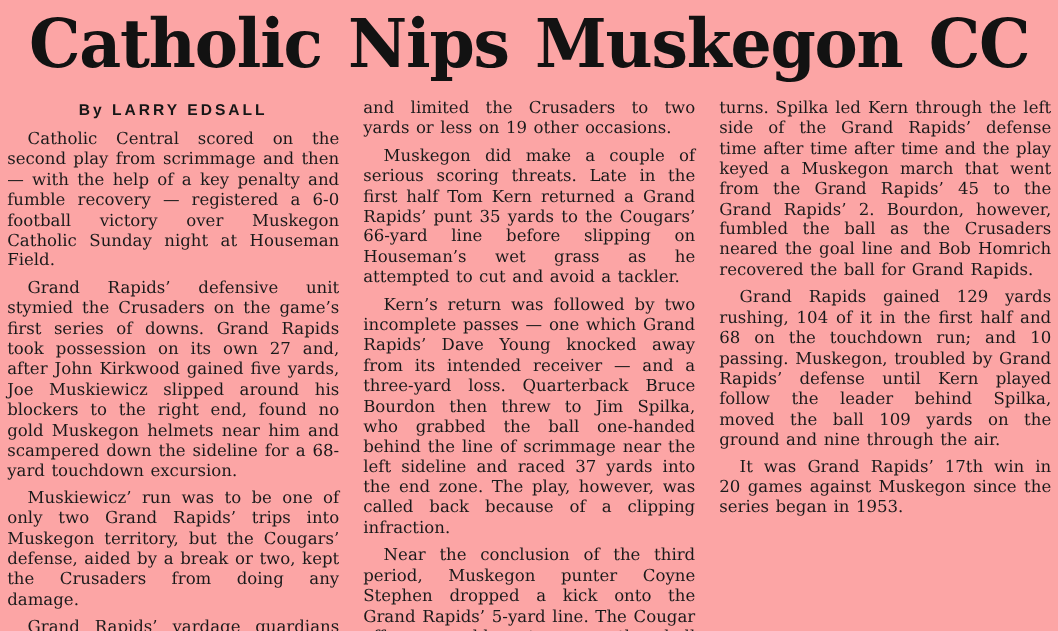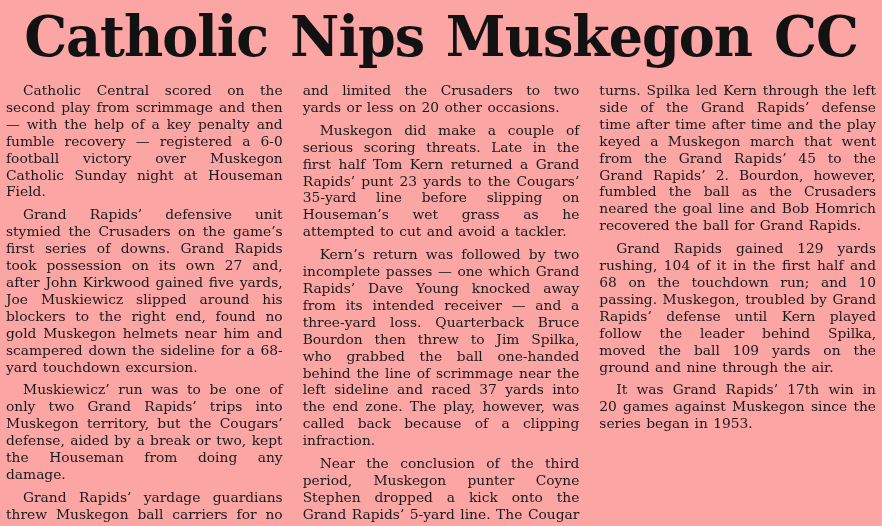--- a/index.html
+++ b/index.html
@@ -72,29 +72,30 @@
 </head>
 <body>
 
 <div class="page">
 
   <h1 class="headline">Catholic Nips Muskegon CC</h1>
 
   <div class="columns">
 
     <div class="col">
+      <div class="byline">By LARRY EDSALL</div>
       <p class="para indent">Catholic Central scored on the second play from scrimmage and then — with the help of a key penalty and fumble recovery — registered a 6-0 football victory over Muskegon Catholic Sunday night at Houseman Field.</p>
       <p class="para indent">Grand Rapids’ defensive unit stymied the Crusaders on the game’s first series of downs. Grand Rapids took possession on its own 27 and, after John Kirkwood gained five yards, Joe Muskiewicz slipped around his blockers to the right end, found no gold Muskegon helmets near him and scampered down the sideline for a 68-yard touchdown excursion.</p>
-      <p class="para indent">Muskiewicz’ run was to be one of only two Grand Rapids’ trips into Muskegon territory, but the Cougars’ defense, aided by a break or two, kept the Houseman from doing any damage.</p>
+      <p class="para indent">Muskiewicz’ run was to be one of only two Grand Rapids’ trips into Muskegon territory, but the Cougars’ defense, aided by a break or two, kept the Crusaders from doing any damage.</p>
       <p class="para indent">Grand Rapids’ yardage guardians threw Muskegon ball carriers for no gain or a loss 11 times (Muskegon did the same to Grand Rapids, however)</p>
     </div>
 
     <div class="col">
-      <p class="para">and limited the Crusaders to two yards or less on 20 other occasions.</p>
-      <p class="para indent">Muskegon did make a couple of serious scoring threats. Late in the first half Tom Kern returned a Grand Rapids’ punt 23 yards to the Cougars’ 35-yard line before slipping on Houseman’s wet grass as he attempted to cut and avoid a tackler.</p>
+      <p class="para">and limited the Crusaders to two yards or less on 19 other occasions.</p>
+      <p class="para indent">Muskegon did make a couple of serious scoring threats. Late in the first half Tom Kern returned a Grand Rapids’ punt 35 yards to the Cougars’ 66-yard line before slipping on Houseman’s wet grass as he attempted to cut and avoid a tackler.</p>
       <p class="para indent">Kern’s return was followed by two incomplete passes — one which Grand Rapids’ Dave Young knocked away from its intended receiver — and a three-yard loss. Quarterback Bruce Bourdon then threw to Jim Spilka, who grabbed the ball one-handed behind the line of scrimmage near the left sideline and raced 37 yards into the end zone. The play, however, was called back because of a clipping infraction.</p>
       <p class="para indent">Near the conclusion of the third period, Muskegon punter Coyne Stephen dropped a kick onto the Grand Rapids’ 5-yard line. The Cougar offense could not move the ball despite two series of</p>
     </div>
 
     <div class="col">
       <p class="para">turns. Spilka led Kern through the left side of the Grand Rapids’ defense time after time after time and the play keyed a Muskegon march that went from the Grand Rapids’ 45 to the Grand Rapids’ 2. Bourdon, however, fumbled the ball as the Crusaders neared the goal line and Bob Homrich recovered the ball for Grand Rapids.</p>
       <p class="para indent">Grand Rapids gained 129 yards rushing, 104 of it in the first half and 68 on the touchdown run; and 10 passing. Muskegon, troubled by Grand Rapids’ defense until Kern played follow the leader behind Spilka, moved the ball 109 yards on the ground and nine through the air.</p>
       <p class="para indent">It was Grand Rapids’ 17th win in 20 games against Muskegon since the series began in 1953.</p>
     </div>
 

